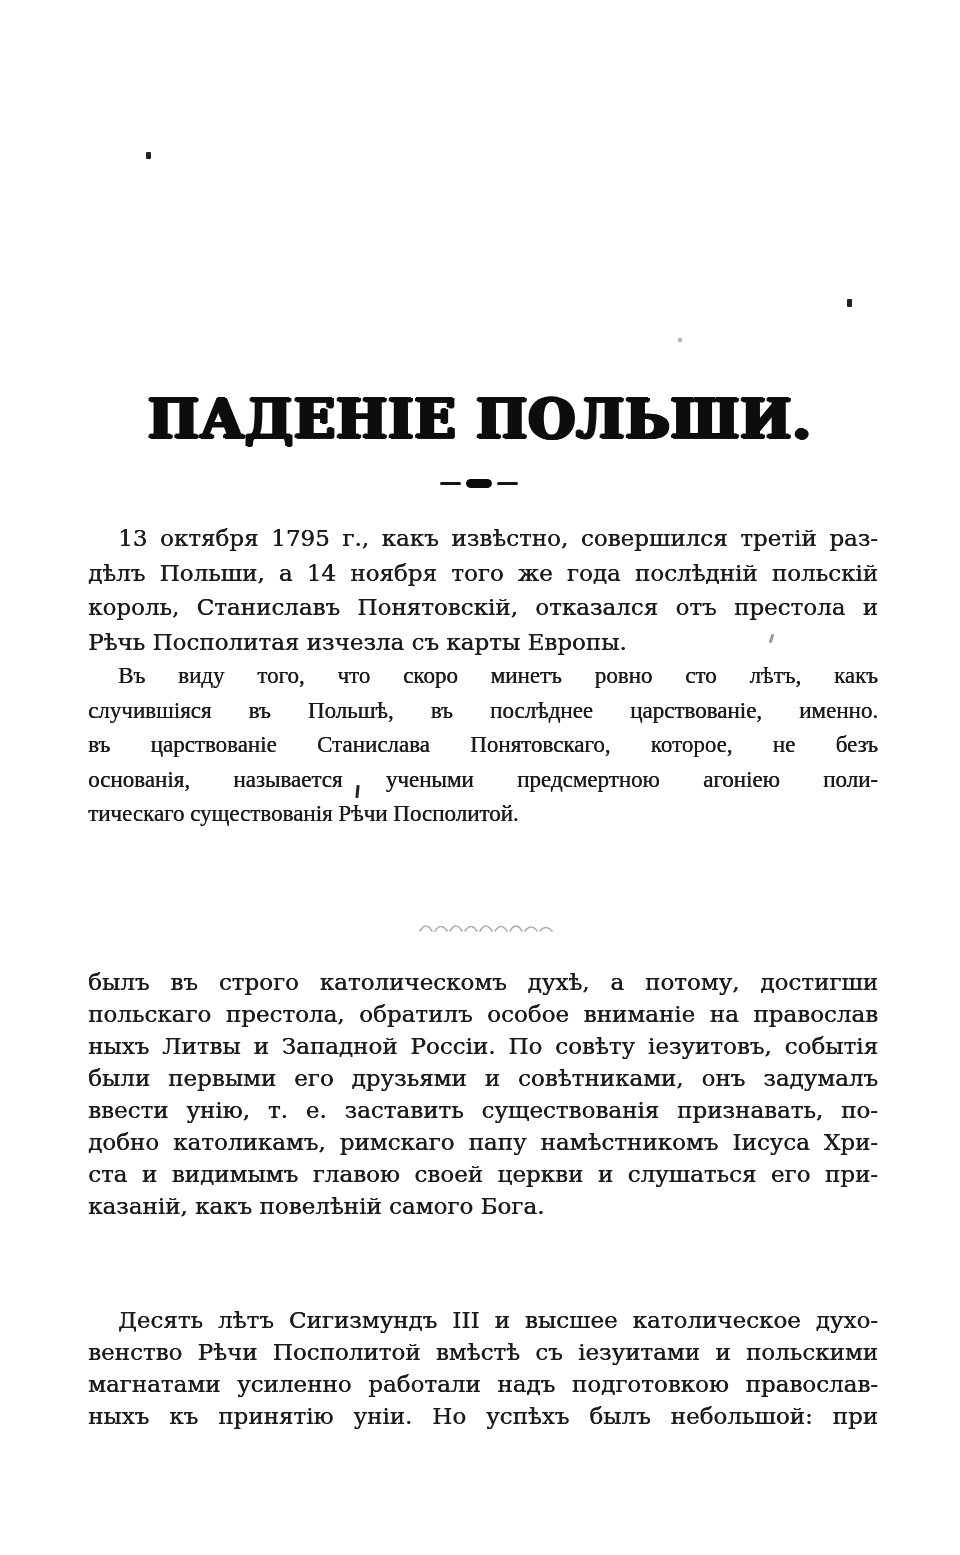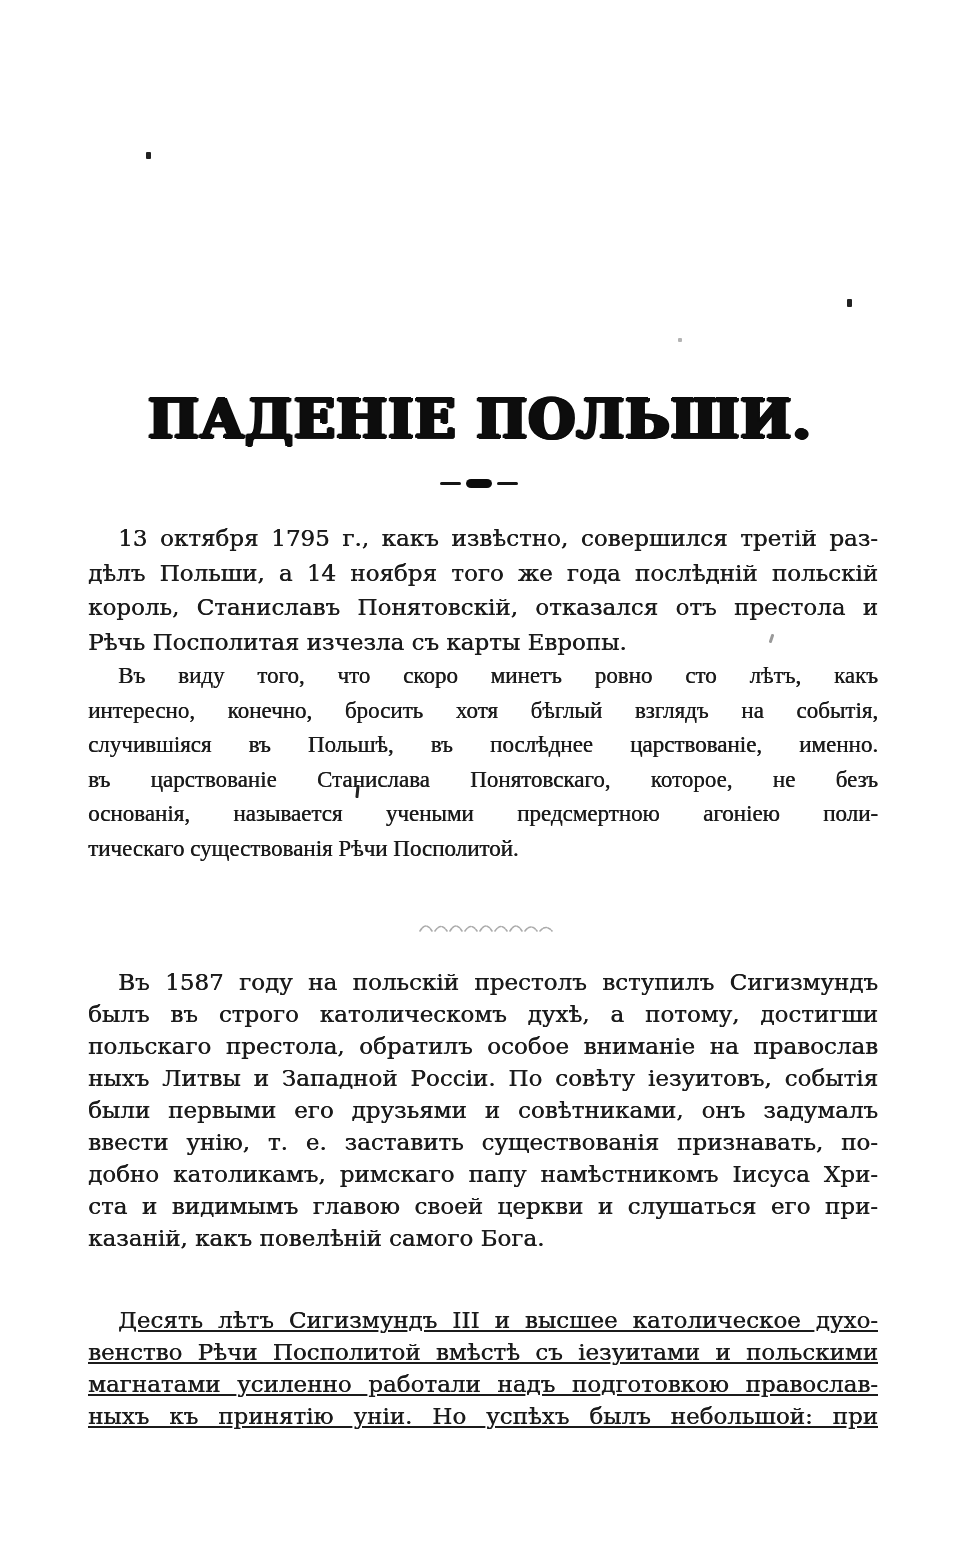--- a/index.html
+++ b/index.html
@@ -68,21 +68,21 @@
     width: 790px;
     font-size: 23px;
     color: #1b1b1b;
     text-shadow: 0.4px 0 0 currentColor; 
   }
   .sec1 .line { line-height: 34.5px; }
   .sec2 .line { line-height: 32px; }
   #p1 { top: 521px; }
   #p2 { top: 659px; font-family: Liberation Serif, serif; }
   #p3 { top: 966px; }
-  #p4 { top: 1304px; text-decoration: underline; }
+  #p4 { top: 1304px; }
   .line {
     text-align: justify;
     text-align-last: justify;
     white-space: normal;
     overflow: hidden;
   }
   .line-last {
     text-align-last: left;
   }
   .line-indent {
@@ -123,35 +123,33 @@
   </div>
 
   <div id="p1" class="para sec1">
       <div class="line line-indent">13 октября 1795 г., какъ извѣстно, совершился третій раз-</div>
       <div class="line">дѣлъ Польши, а 14 ноября того же года послѣдній польскій</div>
       <div class="line">король, Станиславъ Понятовскій, отказался отъ престола и</div>
       <div class="line line-last">Рѣчь Посполитая изчезла съ карты Европы.</div>
     </div>
   <div id="p2" class="para sec1">
       <div class="line line-indent">Въ виду того, что скоро минетъ ровно сто лѣтъ, какъ</div>
-      <div class="line">интересно, конечно, бросить хотя бѣглый взглядъ на событія,</div>
       <div class="line">случившіяся въ Польшѣ, въ послѣднее царствованіе, именно.</div>
       <div class="line">въ царствованіе Станислава Понятовскаго, которое, не безъ</div>
       <div class="line">основанія, называется учеными предсмертною агоніею поли-</div>
       <div class="line line-last">тическаго существованія Рѣчи Посполитой.</div>
     </div>
 
   <svg id="section-ornament" viewBox="0 0 140 16" xmlns="http://www.w3.org/2000/svg">
     <path d="M2,12 Q8,2 14,12 M17,12 Q23,3 29,12 M32,12 Q38,2 44,12
              M47,12 Q53,3 59,12 M62,12 Q68,2 74,12 M77,12 Q83,3 89,12
              M92,12 Q98,2 104,12 M107,12 Q113,4 119,12 M122,12 Q128,5 134,12" fill="none" stroke="#8f8f8f" stroke-width="1.6" stroke-dasharray="3 1.6" stroke-linecap="round"></path>
   </svg>
 
   <div id="p3" class="para sec2">
-      <div class="line line-indent">Въ 1587 году на польскій престолъ вступилъ Сигизмундъ</div>
       <div class="line">былъ въ строго католическомъ духѣ, а потому, достигши</div>
       <div class="line">польскаго престола, обратилъ особое вниманіе на православ</div>
       <div class="line">ныхъ Литвы и Западной Россіи. По совѣту іезуитовъ, событія</div>
       <div class="line">были первыми его друзьями и совѣтниками, онъ задумалъ</div>
       <div class="line">ввести унію, т. е. заставить существованія признавать, по-</div>
       <div class="line">добно католикамъ, римскаго папу намѣстникомъ Іисуса Хри-</div>
       <div class="line">ста и видимымъ главою своей церкви и слушаться его при-</div>
       <div class="line line-last">казаній, какъ повелѣній самого Бога.</div>
     </div>
   <div id="p4" class="para sec2">

